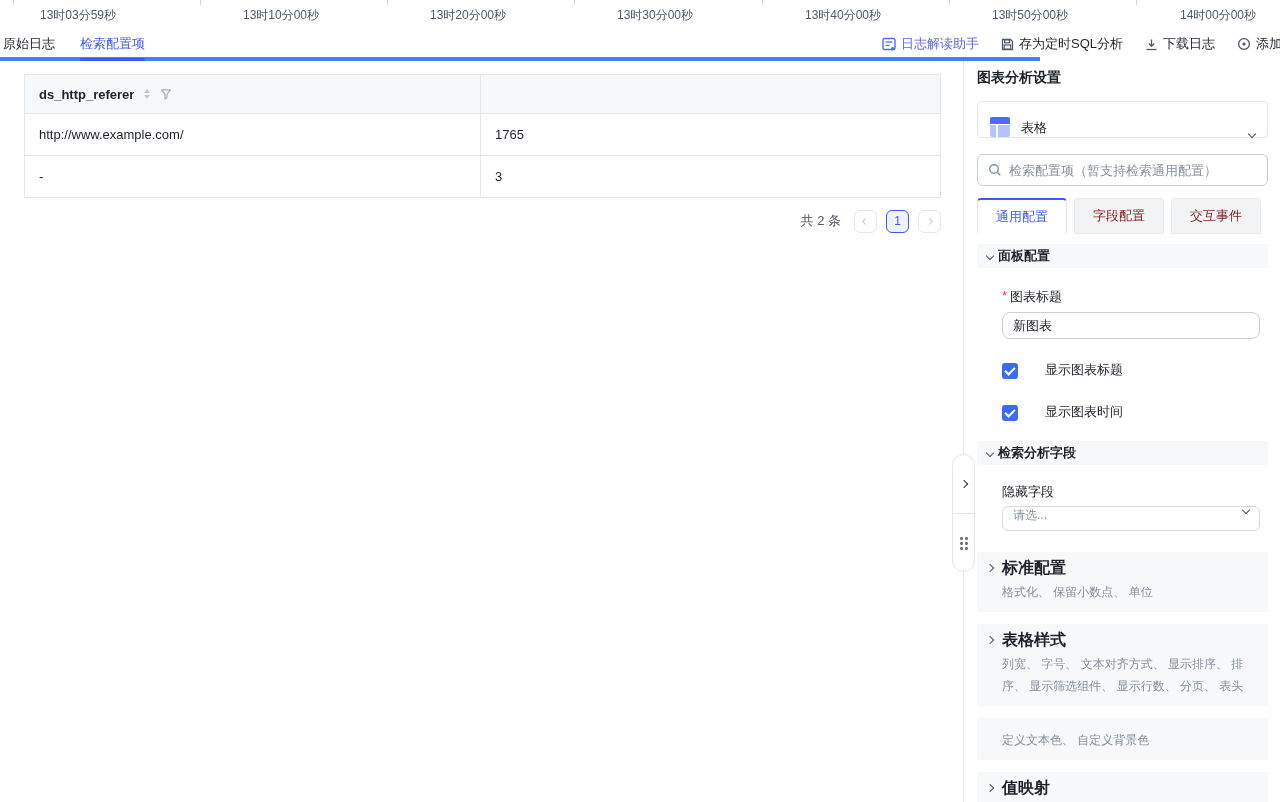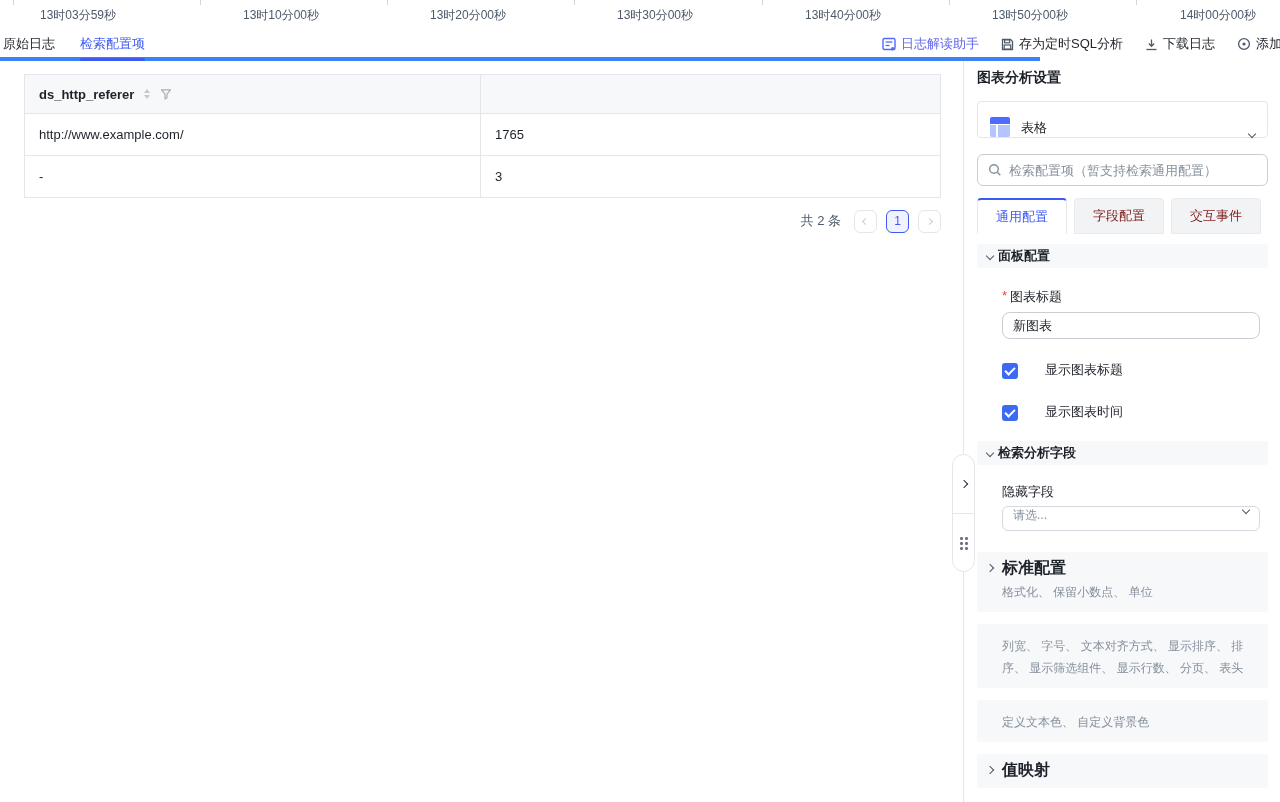--- a/index.html
+++ b/index.html
@@ -254,20 +254,24 @@
 
   
   <div class="collapsed-sec" style="margin-top:21px">
     <div class="head">
         <span class="chev right"></span>
       <span class="t">标准配置</span>
       </div>
     <div class="sub">格式化、 保留小数点、 单位</div>
   </div>
   <div class="collapsed-sec">
+    <div class="head">
+        <span class="chev right"></span>
+      <span class="t">表格样式</span>
+      </div>
     <div class="sub">列宽、 字号、 文本对齐方式、 显示排序、 排序、 显示筛选组件、 显示行数、 分页、 表头</div>
   </div>
   <div class="collapsed-sec">
     <div class="sub">定义文本色、 自定义背景色</div>
   </div>
   <div class="collapsed-sec">
     <div class="head">
         <span class="chev right"></span>
       <span class="t">值映射</span>
       </div>

